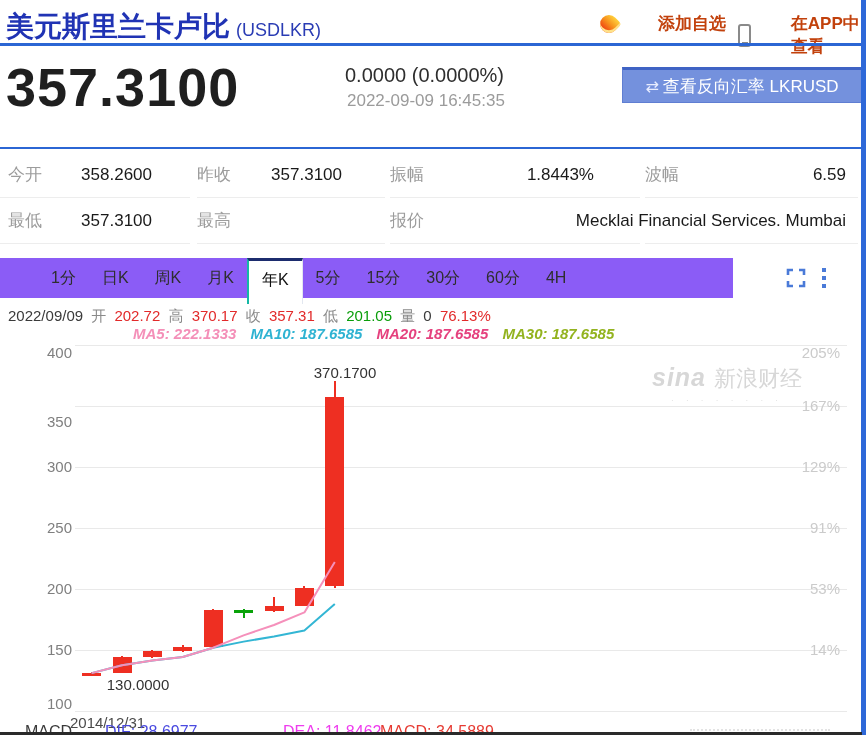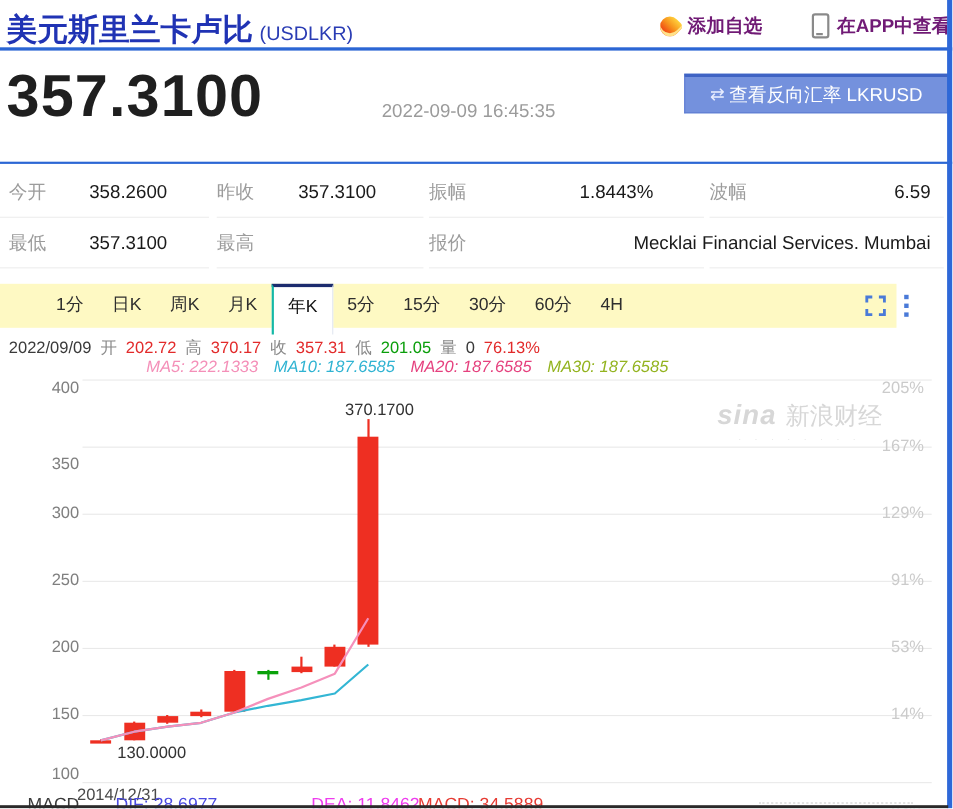--- a/index.html
+++ b/index.html
@@ -3,21 +3,21 @@
 <meta charset="utf-8">
 <style>
   html,body{margin:0;padding:0;background:#fff;}
   #page{position:relative;width:866px;height:735px;overflow:hidden;background:#fff;
         font-family:"Liberation Sans","DejaVu Sans",sans-serif;}
   .abs{position:absolute;}
   
   #title{left:6px;top:8px;font-size:28px;font-weight:bold;color:#2033b4;}
   #symbol{font-size:18px;font-weight:normal;color:#2a3cb4;margin-left:6px;}
   .hdr-action{top:12px;display:flex;align-items:center;gap:7px;cursor:pointer;}
-  .hdr-action .txt{font-size:17px;font-weight:bold;color:#701a75;}
+  .hdr-action .txt{font-size:17px;font-weight:bold;color:#c2410c;margin-left:33px;}
   #add-fav{left:600px;}
   #view-app{left:712px;padding-left:26px;}
   .flame{width:18px;height:18px;background:linear-gradient(180deg,#ffd23d 0%,#f7941d 45%,#ef3311 100%);
          border-radius:50% 4px 50% 50%;transform:rotate(45deg);box-shadow:inset -2px -2px 0 #ffe28a;}
   .phone{width:12px;height:19px;border:2px solid #8a8a8a;border-radius:3px;position:relative;}
   .phone:after{content:"";position:absolute;left:2px;bottom:1px;width:6px;height:2px;background:#8a8a8a;}
   .rule{left:0;width:866px;height:3px;background:#2b66d4;}
   #rule1{top:43px;}
   #rule2{top:147px;height:2px;}
   
@@ -29,33 +29,33 @@
            justify-content:center;gap:4px;box-sizing:border-box;cursor:pointer;}
   #rev-btn .arrows{font-size:16px;color:#e8edff;}
   
   .stat-row{left:0;width:866px;height:46px;}
   #stat-row-0{top:152px;} #stat-row-1{top:198px;}
   .stat-cell{position:absolute;top:0;height:45px;line-height:45px;}
   .stat-label{position:absolute;left:0;font-size:17px;color:#9c9c9c;}
   .stat-value{position:absolute;right:0;font-size:17px;color:#1a1a1a;}
   .stat-border{position:absolute;top:45px;height:1px;background:#ededed;}
   
-  #tabbar{left:0;top:258px;width:815px;height:40px;background:#fef9c3;}
+  #tabbar{left:0;top:258px;width:733px;height:40px;background:#8b5cf6;}
   #tabs{position:absolute;left:38px;top:0;display:flex;height:40px;}
   .tab{padding:0 13px;line-height:40px;font-size:16px;color:#2e2e2e;cursor:pointer;white-space:nowrap;}
   .tab.active{background:#fff;border-top:3px solid #1c2c6e;border-left:2px solid #14b8a6;
               border-right:1px solid #e2e7f0;height:46px;line-height:37px;box-sizing:border-box;color:#111;}
   #fs-icon{left:786px;top:10px;width:20px;height:20px;cursor:pointer;}
   #kebab{left:822px;top:10px;width:4px;height:20px;display:flex;flex-direction:column;
          justify-content:space-between;cursor:pointer;}
   #kebab i{width:4px;height:4px;background:#4a7ad8;}
   
   #info1{left:8px;top:307px;font-size:15px;color:#3a3a3a;white-space:nowrap;}
   #info1 span{margin-right:4px;}
-  #info2{left:133px;top:325px;font-size:15px;white-space:nowrap;}
+  #info2{left:133px;top:325px;font-size:15px;white-space:nowrap;font-weight:bold;}
   #info2 span{margin-right:10px;}
   .lbl{color:#8a8a8a;}
   .red{color:#e22a2a;} .grn{color:#0a9e0a;} .dark{color:#3a3a3a;}
   .ma5c{color:#f48fb8;} .ma10c{color:#2fb3d2;} .ma20c{color:#e5417e;} .ma30c{color:#93b31f;}
   
   #chart{left:0;top:0;width:866px;height:735px;pointer-events:none;}
   .gridline{position:absolute;left:75px;width:772px;height:1px;background:#e9e9e9;}
   .ytickL{position:absolute;left:28px;width:44px;text-align:right;font-size:15px;color:#7f7f7f;}
   .ytickR{position:absolute;left:786px;width:54px;text-align:right;font-size:15px;color:#cbcbcb;}
   .wick{position:absolute;width:2px;}
@@ -91,20 +91,21 @@
     <span class="flame"></span>
     <span class="txt">添加自选</span>
   </div>
   <div class="abs hdr-action" id="view-app">
     <span class="phone"></span>
     <span class="txt">在APP中查看</span>
   </div>
   <div class="abs rule" id="rule1"></div>
 
   <div class="abs" id="price">357.3100</div>
+  <div class="abs" id="change">0.0000 (0.0000%)</div>
   <div class="abs" id="time">2022-09-09 16:45:35</div>
   <div class="abs" id="rev-btn">
     <span class="arrows">⇄</span>
     <span>查看反向汇率 LKRUSD</span>
   </div>
   <div class="abs rule" id="rule2"></div>
 
   <div class="abs stat-row" id="stat-row-0">
       <div class="stat-cell" style="left: 8px; width: 144px;">
         <span class="stat-label">今开</span>

